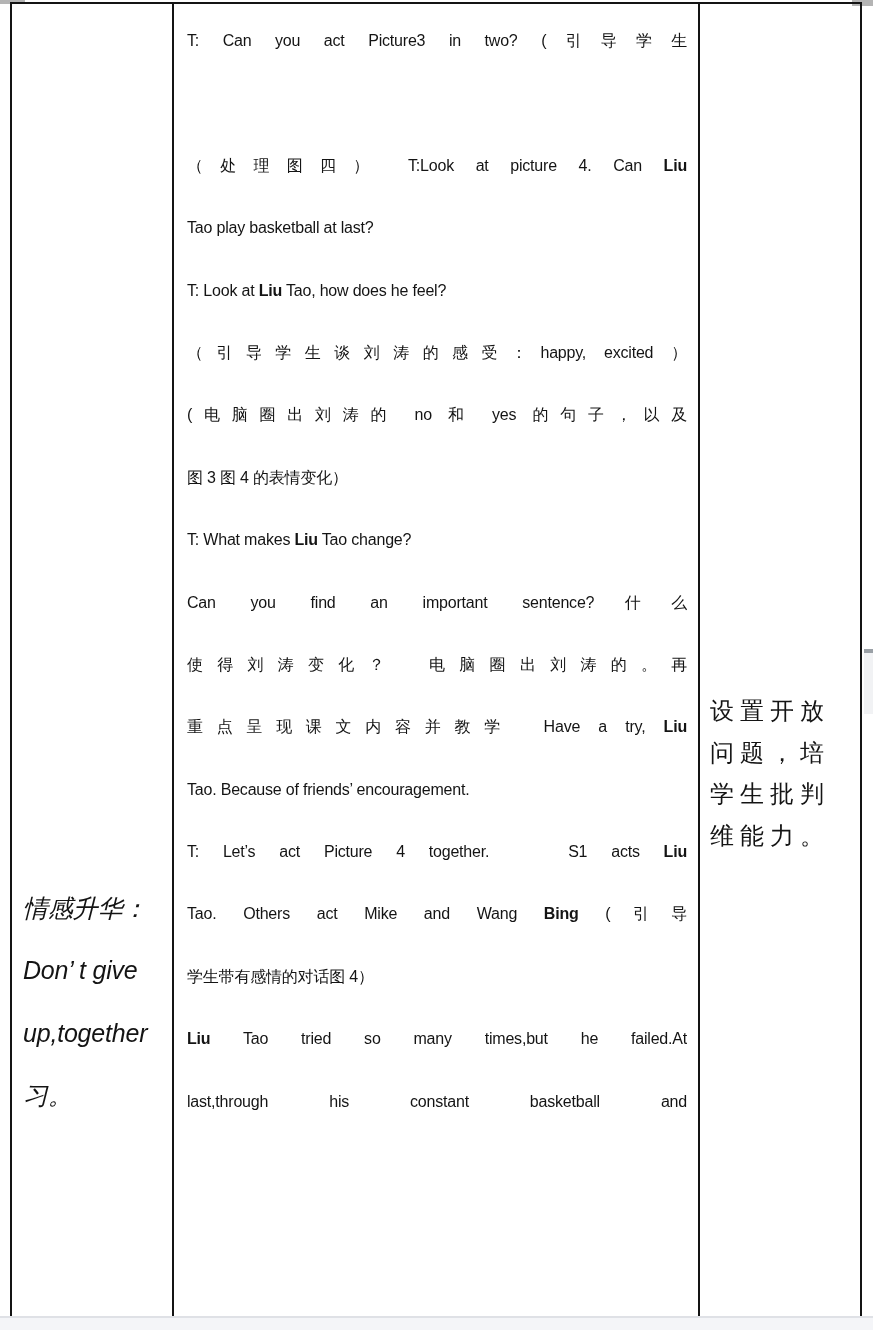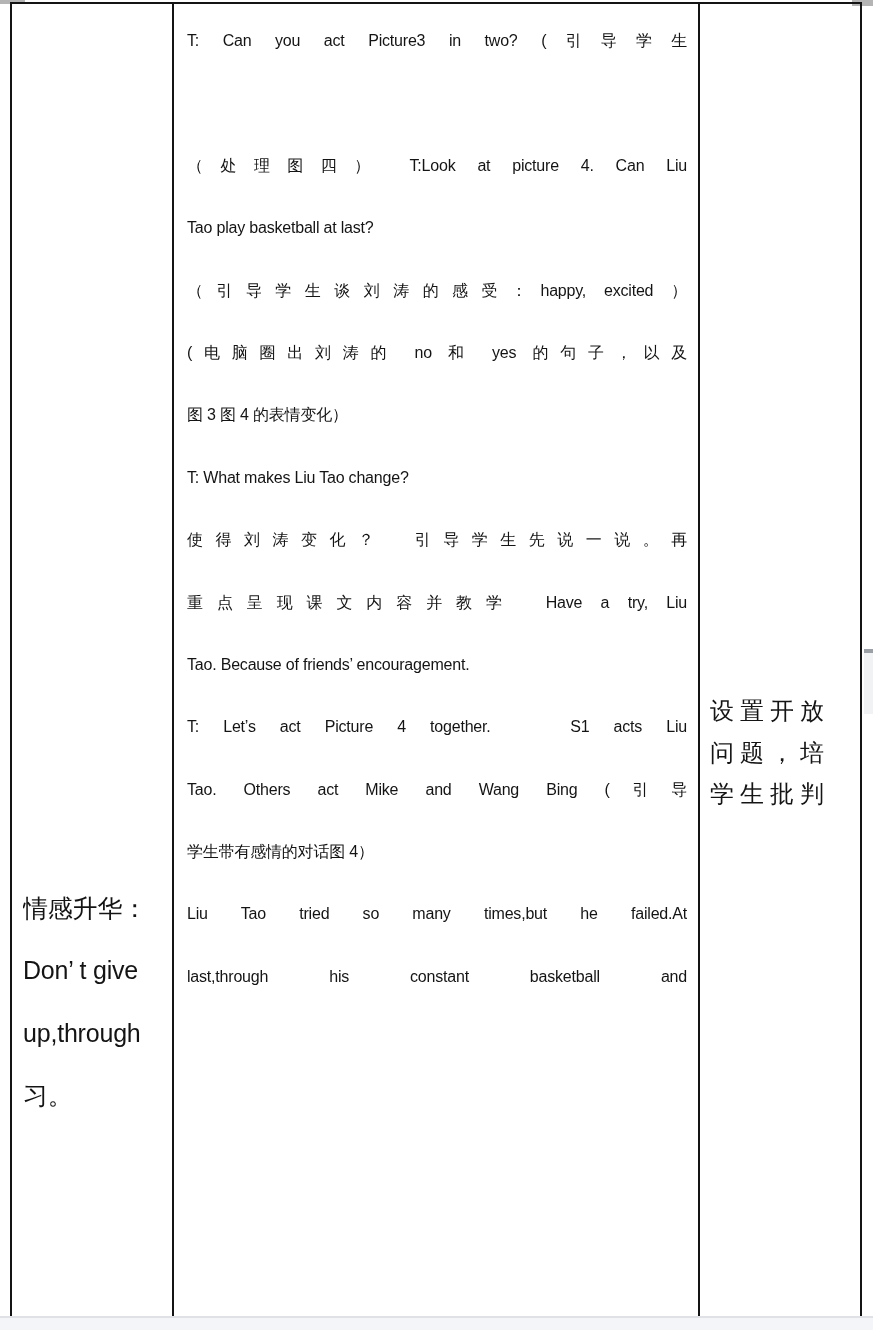--- a/index.html
+++ b/index.html
@@ -23,23 +23,23 @@
   }
   .line{
     font-size:16px;line-height:62.4px;height:62.4px;overflow:hidden;
     text-align:left;letter-spacing:-0.2px;
   }
   .line.just{text-align:justify;text-align-last:justify;text-justify:inter-word;}
   .col-right .line{
     font-size:24px;line-height:41.5px;height:41.5px;letter-spacing:6px;
     font-family:"DejaVu Serif","Liberation Serif",serif;
   }
-  .col-left .line{font-size:25px;}
+  .col-left .line{font-size:25px;font-style:italic;}
   
-  .name{position:relative;display:inline-block;}
+  .name{position:relative;display:inline-block;font-weight:bold;}
   .name.u{border-bottom:2px solid #141414;}
   .name::after{
     content:"";position:absolute;left:1px;right:1px;bottom:-7px;height:4px;
     background:repeating-linear-gradient(135deg,#d93025 0 1.6px,transparent 1.6px 4px);
   }
   .name.u::after{bottom:-9px;}
   
   .frag{position:absolute;background:#b4b4b4;}
   .frag.tl{left:0;top:0;width:25px;height:4px;}
   .frag.tr{left:852px;top:0;width:21px;height:6px;}
@@ -58,49 +58,52 @@
 <div class="screen">
 
   <div class="frag tl"></div>
   <div class="frag tr"></div>
 
   <div class="lesson-table">
     <div class="cell col-left">
       <div class="cell-content">
           <div class="line">情感升华：</div>
           <div class="line">Don’ t give</div>
-          <div class="line">up,through</div>
+          <div class="line">up,together</div>
           <div class="line">习。</div>
         </div>
     </div>
     <div class="cell col-mid">
       <div class="cell-content">
           <div class="line just">T: Can you act Picture3 in two? (引导学生</div>
           <div class="line">&nbsp;</div>
           <div class="line just">（处理图四） T:Look at picture 4. Can <span class="name u">Liu</span></div>
           <div class="line">Tao play basketball at last?</div>
+          <div class="line">T: Look at <span class="name u">Liu</span> Tao, how does he feel?</div>
           <div class="line just">（引导学生谈刘涛的感受：happy, excited ）</div>
           <div class="line just">(电脑圈出刘涛的 no 和 yes 的句子，以及</div>
           <div class="line">图 3 图 4 的表情变化）</div>
           <div class="line">T: What makes <span class="name u">Liu</span> Tao change?</div>
-          <div class="line just">使得刘涛变化？　引导学生先说一说。再</div>
+          <div class="line just">Can you find an important sentence?什么</div>
+          <div class="line just">使得刘涛变化？　电脑圈出刘涛的。再</div>
           <div class="line just">重点呈现课文内容并教学　Have a try, <span class="name u">Liu</span></div>
           <div class="line">Tao. Because of friends’ encouragement.</div>
           <div class="line just">T: Let’s act Picture 4 together.　 S1 acts <span class="name">Liu</span></div>
           <div class="line just">Tao. Others act Mike and Wang <span class="name u">Bing</span> (引导</div>
           <div class="line">学生带有感情的对话图 4）</div>
           <div class="line just"><span class="name u">Liu</span> Tao tried so many times,but he failed.At</div>
           <div class="line just">last,through his constant basketball and</div>
         </div>
     </div>
     <div class="cell col-right">
       <div class="cell-content">
           <div class="line">设置开放性</div>
           <div class="line">问题，培养</div>
           <div class="line">学生批判思</div>
+          <div class="line">维能力。</div>
         </div>
     </div>
   </div>
 
   <div class="scroll-thumb"></div>
   <div class="bottom-bar"></div>
 
 </div>
 
 </body></html>

